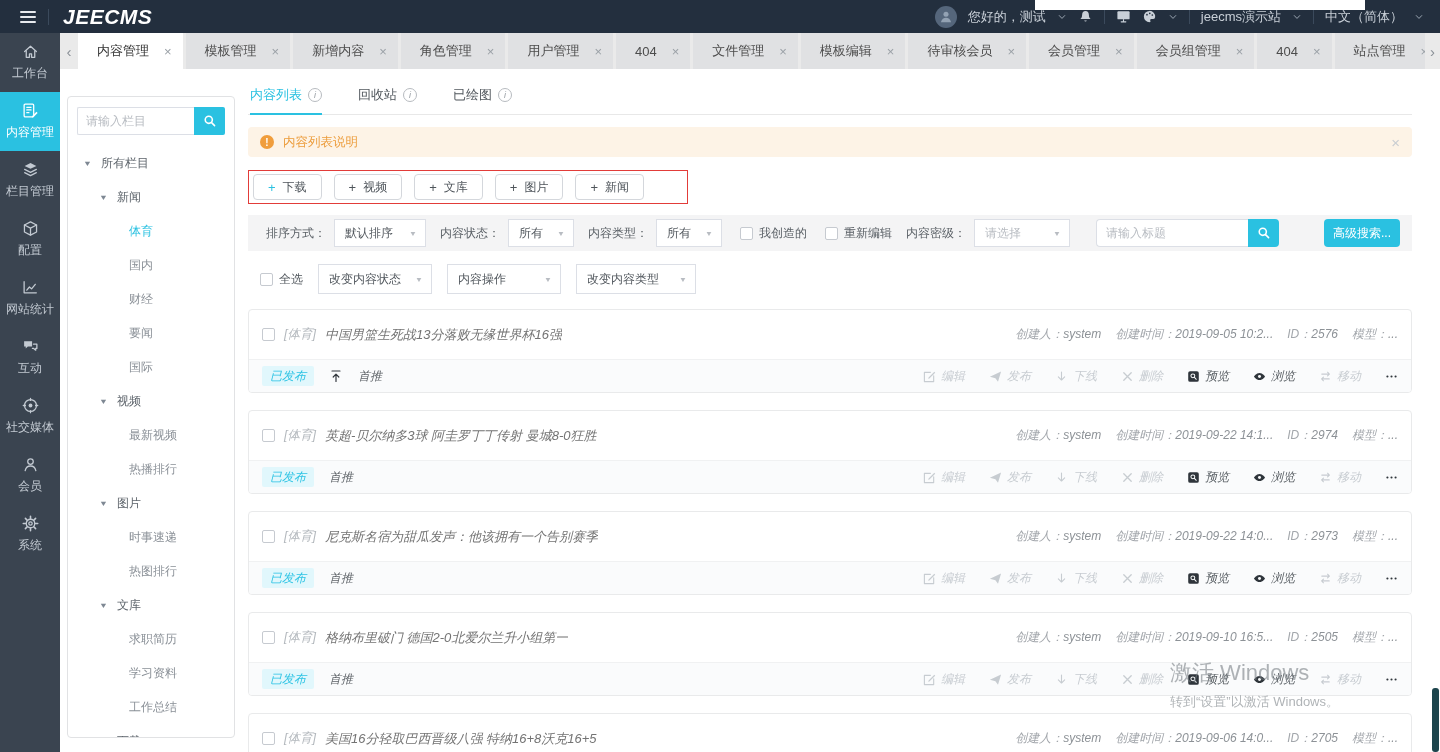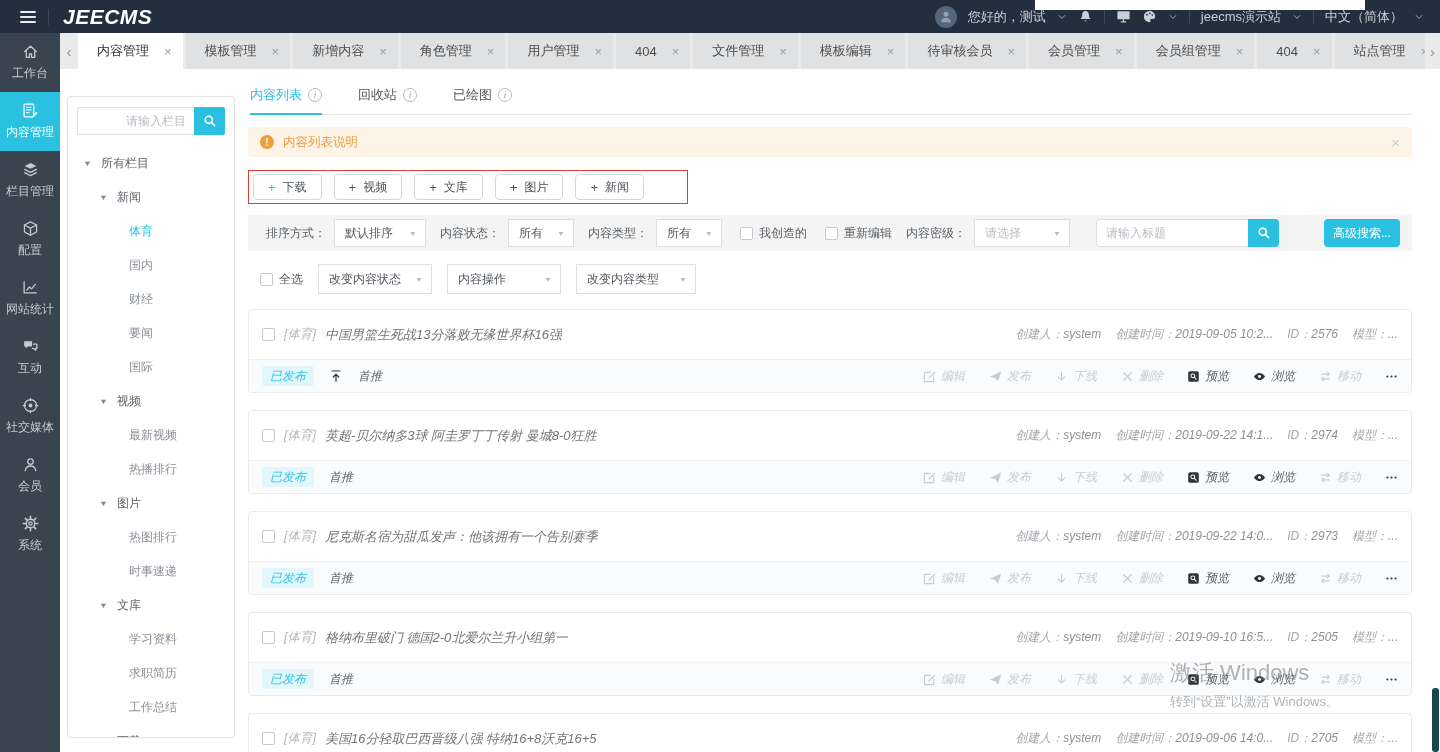--- a/index.html
+++ b/index.html
@@ -33,21 +33,21 @@
   
   .sidebar { position:absolute; top:33px; left:0; width:60px; bottom:0; background:#3a4450; z-index:3; }
   .snav { height:59px; display:flex; flex-direction:column; align-items:center; justify-content:center; gap:5px; color:#c3cad2; font-size:12px; cursor:pointer; }
   .snav.active { background:#2ac1e1; color:#fff; }
   .snav .icon svg { width:17px; height:17px; }
 
   
   .tree-panel { position:absolute; top:69px; left:60px; width:180px; bottom:0; background:#fff; z-index:1; }
   .tree-card { position:absolute; left:7px; right:5px; top:27px; bottom:14px; border:1px solid #e1e2e4; border-radius:4px; padding:10px 9px; overflow:hidden; background:#fff; }
   .tree-search { display:flex; }
-  .tree-search input { flex:1; min-width:0; height:28px; border:1px solid #dcdfe6; border-right:none; border-radius:2px 0 0 2px; padding:0 8px; font-size:12px; color:#606266; outline:none; font-family:inherit;text-align:right; }
+  .tree-search input { flex:1; min-width:0; height:28px; border:1px solid #dcdfe6; border-right:none; border-radius:2px 0 0 2px; padding:0 8px; font-size:12px; color:#606266; outline:none; font-family:inherit; }
   .tree-search input::placeholder { color:#b8bcc2; }
   .tree-search-btn { width:31px; height:28px; background:#2ac1e1; border:none; border-radius:0 2px 2px 0; display:flex; align-items:center; justify-content:center; cursor:pointer; }
   .tree-list { margin-top:11px; }
   .titem { display:flex; align-items:center; height:34px; font-size:12px; color:#5d646b; cursor:pointer; white-space:nowrap; }
   .titem.lvl0 { padding-left:6px; }
   .titem.lvl1 { padding-left:22px; }
   .titem.lvl2 { padding-left:52px; color:#8a9097; }
   .titem .caret { font-size:9px; color:#7e8893; margin-right:9px; transform:scaleY(.85); }
   .titem.sel { color:#2ac1e1; }
 
@@ -388,34 +388,34 @@
           <span class="tlabel">最新视频</span>
         </div>
         <div class="titem lvl2">
           <span class="tlabel">热播排行</span>
         </div>
         <div class="titem lvl1">
           <span class="caret">▼</span>
           <span class="tlabel">图片</span>
         </div>
         <div class="titem lvl2">
+          <span class="tlabel">时事速递</span>
+        </div>
+        <div class="titem lvl2">
           <span class="tlabel">热图排行</span>
-        </div>
-        <div class="titem lvl2">
-          <span class="tlabel">时事速递</span>
         </div>
         <div class="titem lvl1">
           <span class="caret">▼</span>
           <span class="tlabel">文库</span>
         </div>
         <div class="titem lvl2">
+          <span class="tlabel">求职简历</span>
+        </div>
+        <div class="titem lvl2">
           <span class="tlabel">学习资料</span>
-        </div>
-        <div class="titem lvl2">
-          <span class="tlabel">求职简历</span>
         </div>
         <div class="titem lvl2">
           <span class="tlabel">工作总结</span>
         </div>
         <div class="titem lvl1">
           <span class="caret">▼</span>
           <span class="tlabel">下载</span>
         </div>
       </div>
   </div>

